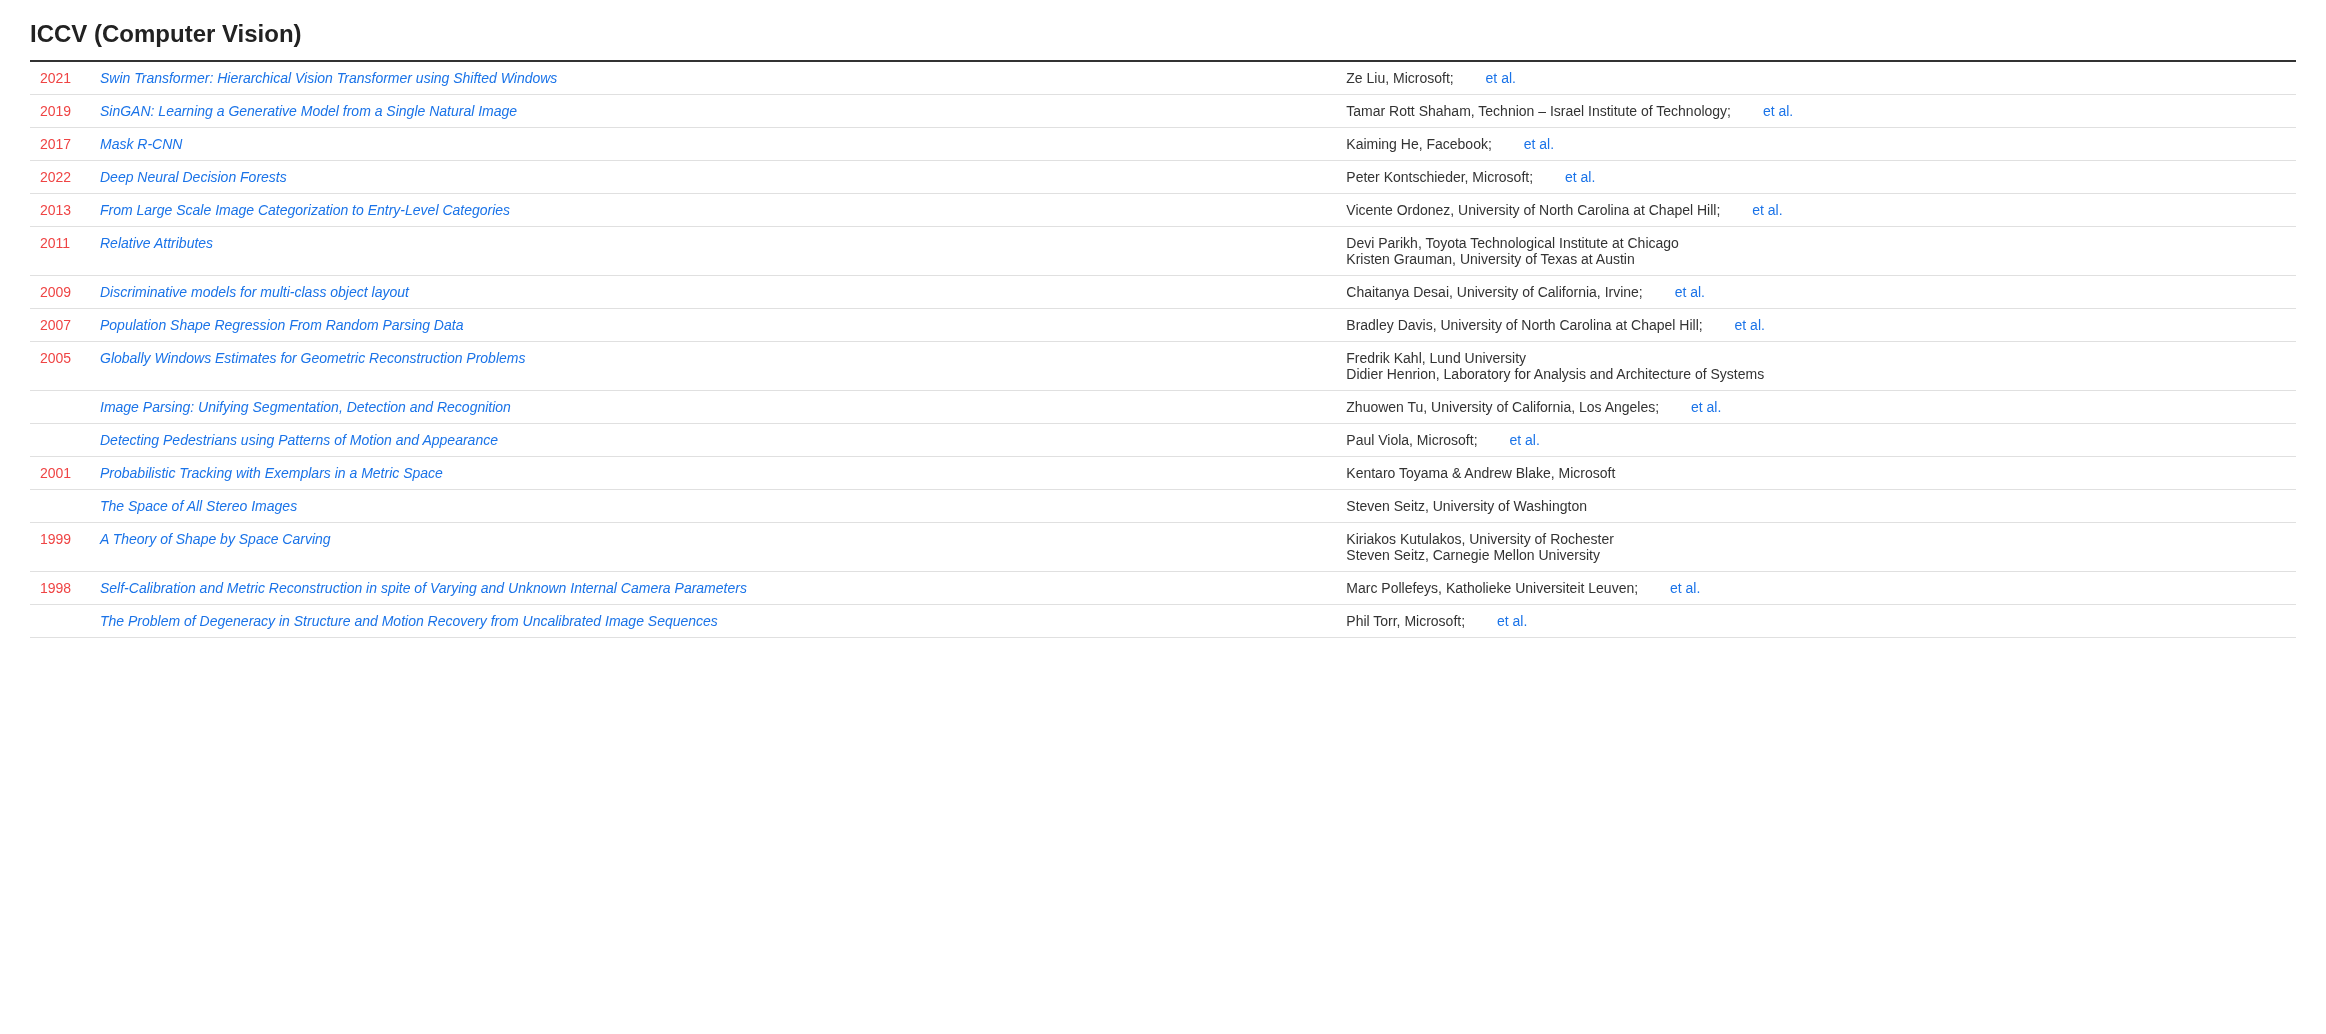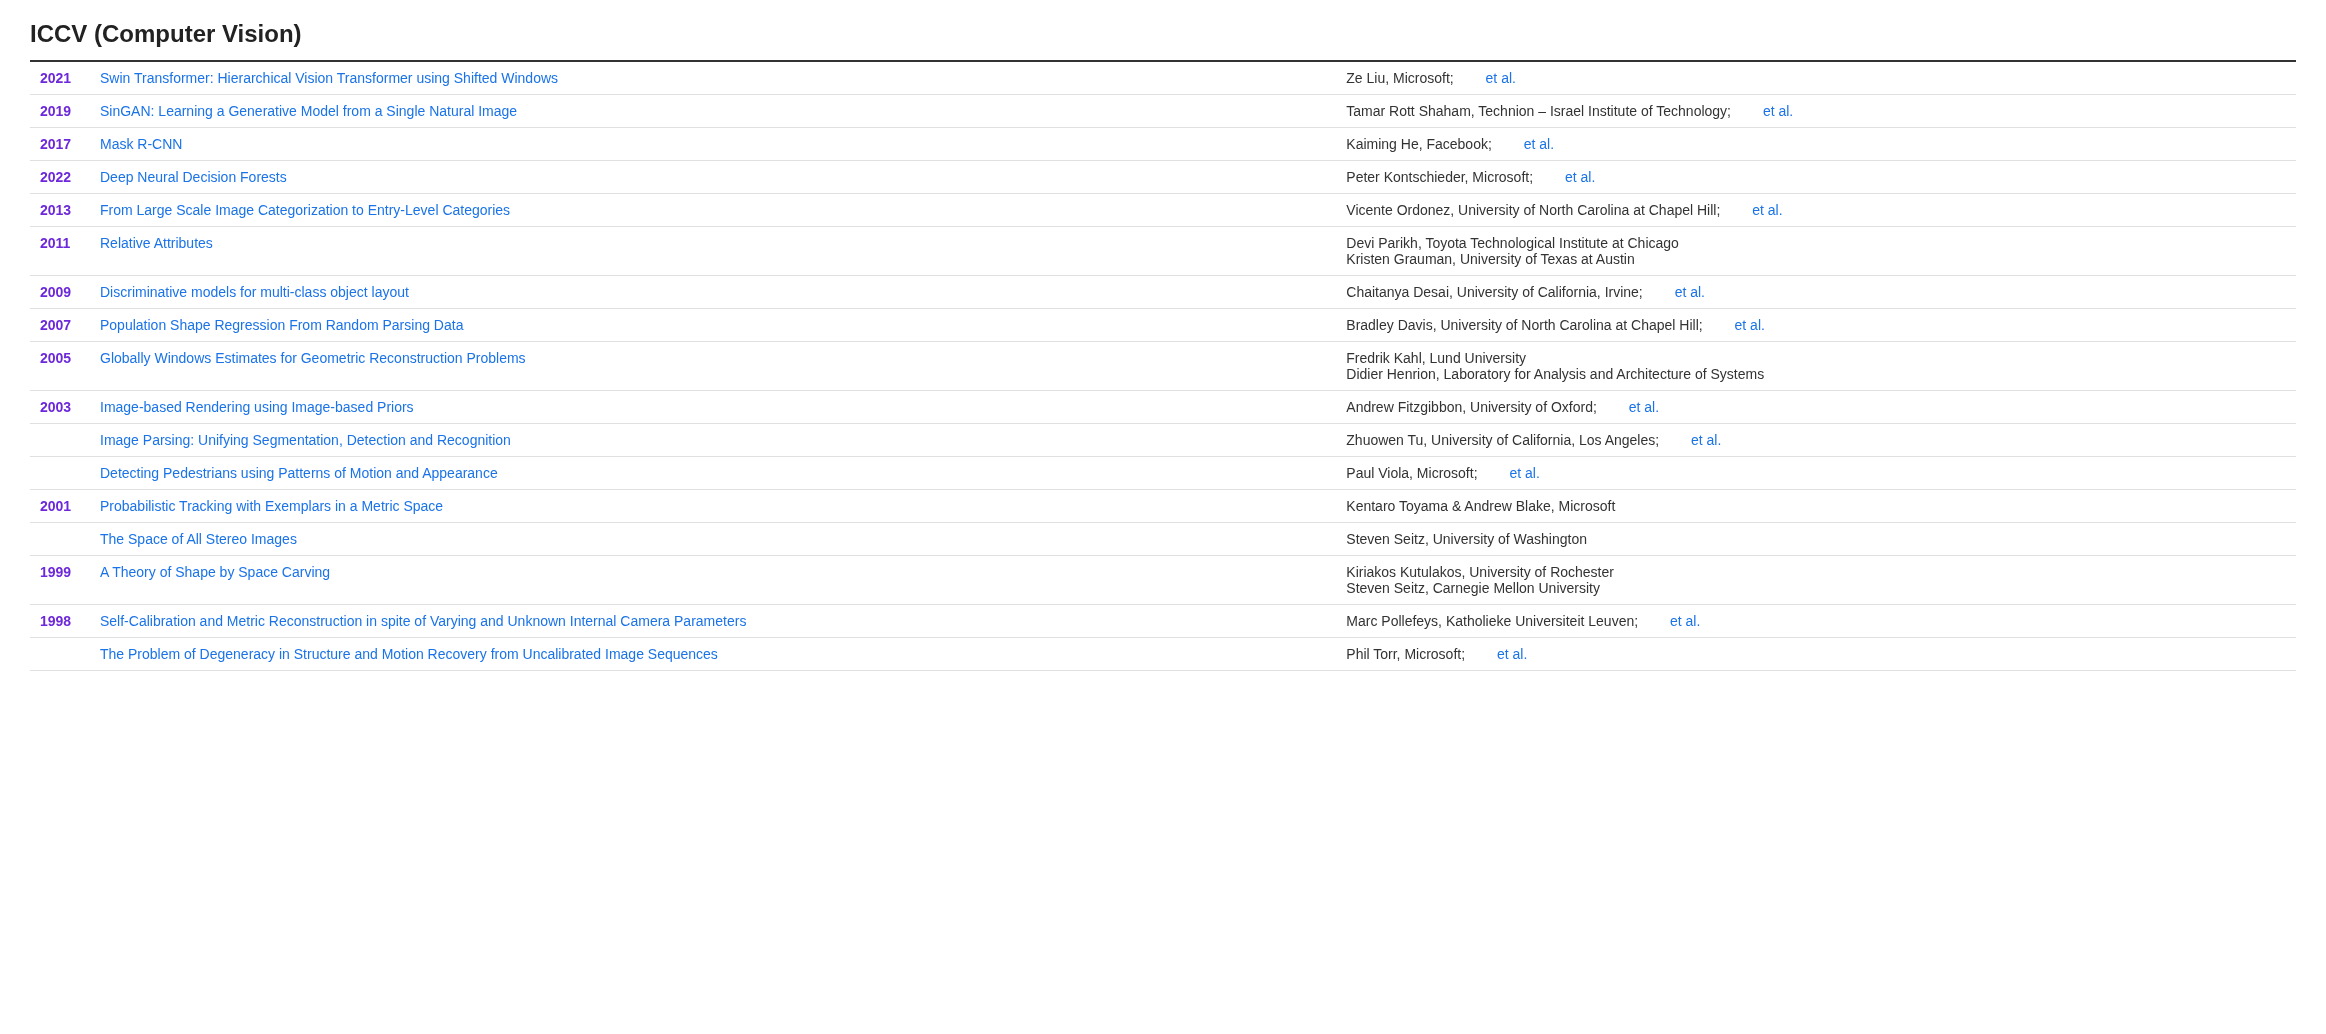--- a/index.html
+++ b/index.html
@@ -21,33 +21,34 @@
       border-top: 2px solid #333;
     }
     tr {
       border-bottom: 1px solid #e0e0e0;
     }
     td {
       padding: 8px 10px;
       vertical-align: top;
     }
     td.year {
-      font-weight: bold;
-      color: #6d28d9;
+      font-weight: normal;
+      color: #ef4444;
       white-space: nowrap;
       width: 60px;
       font-size: 14px;
     }
     td.title {
       width: 55%;
     }
     td.title a {
       color: #1a73e8;
       text-decoration: none;
       font-size: 14px;
+      font-style: italic;
     }
     td.authors {
       font-size: 14px;
       color: #333;
     }
     td.authors .et-al {
       color: #1a73e8;
       margin-left: 28px;
     }
     .author-line {
@@ -120,27 +121,20 @@
       </tr>
       <tr>
         <td class="year">2005</td>
         <td class="title"><a href="#">Globally Windows Estimates for Geometric Reconstruction Problems</a></td>
         <td class="authors">
           <span class="author-line">Fredrik Kahl, Lund University</span>
           <span class="author-line">Didier Henrion, Laboratory for Analysis and Architecture of Systems</span>
         </td>
       </tr>
       <tr>
-        <td class="year">2003</td>
-        <td class="title"><a href="#">Image-based Rendering using Image-based Priors</a></td>
-        <td class="authors">
-          <span class="author-line">Andrew Fitzgibbon, University of Oxford; <span class="et-al">et al.</span></span>
-        </td>
-      </tr>
-      <tr>
         <td class="year"></td>
         <td class="title"><a href="#">Image Parsing: Unifying Segmentation, Detection and Recognition</a></td>
         <td class="authors">
           <span class="author-line">Zhuowen Tu, University of California, Los Angeles; <span class="et-al">et al.</span></span>
         </td>
       </tr>
       <tr>
         <td class="year"></td>
         <td class="title"><a href="#">Detecting Pedestrians using Patterns of Motion and Appearance</a></td>
         <td class="authors">

